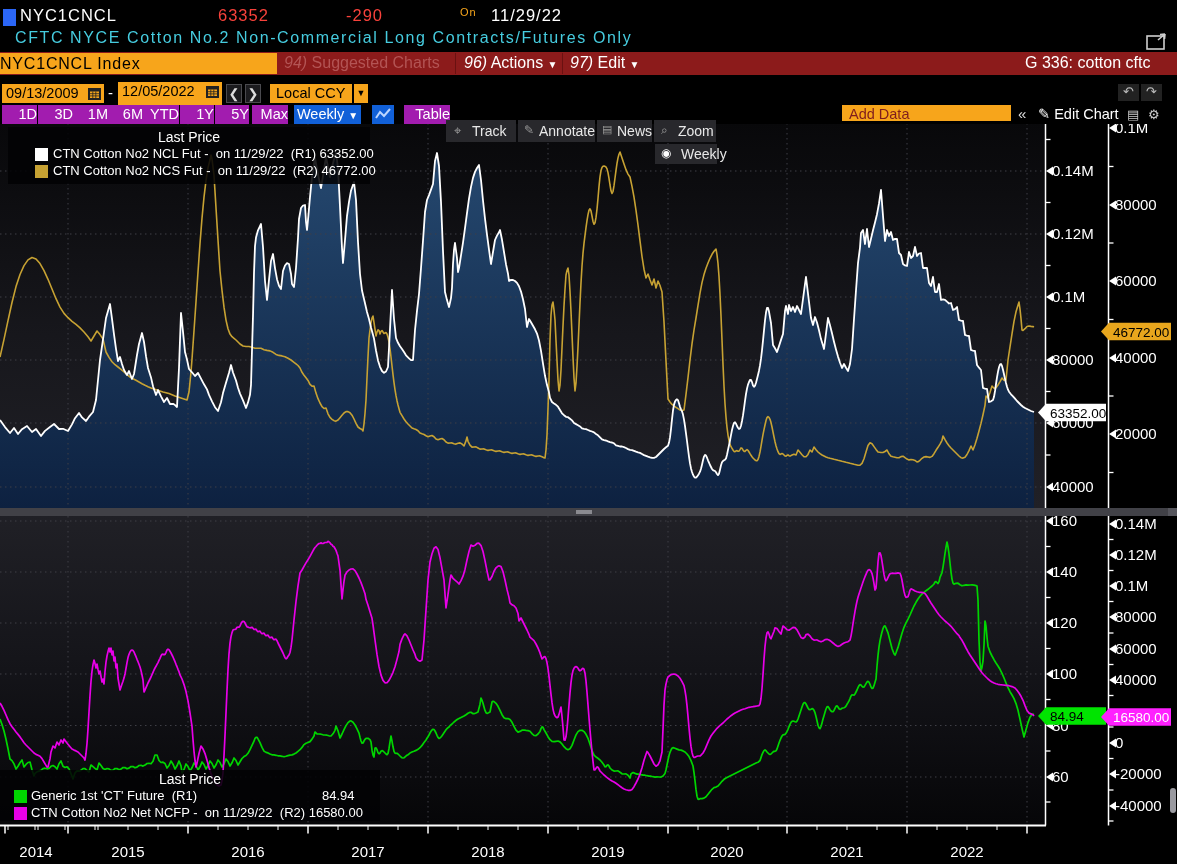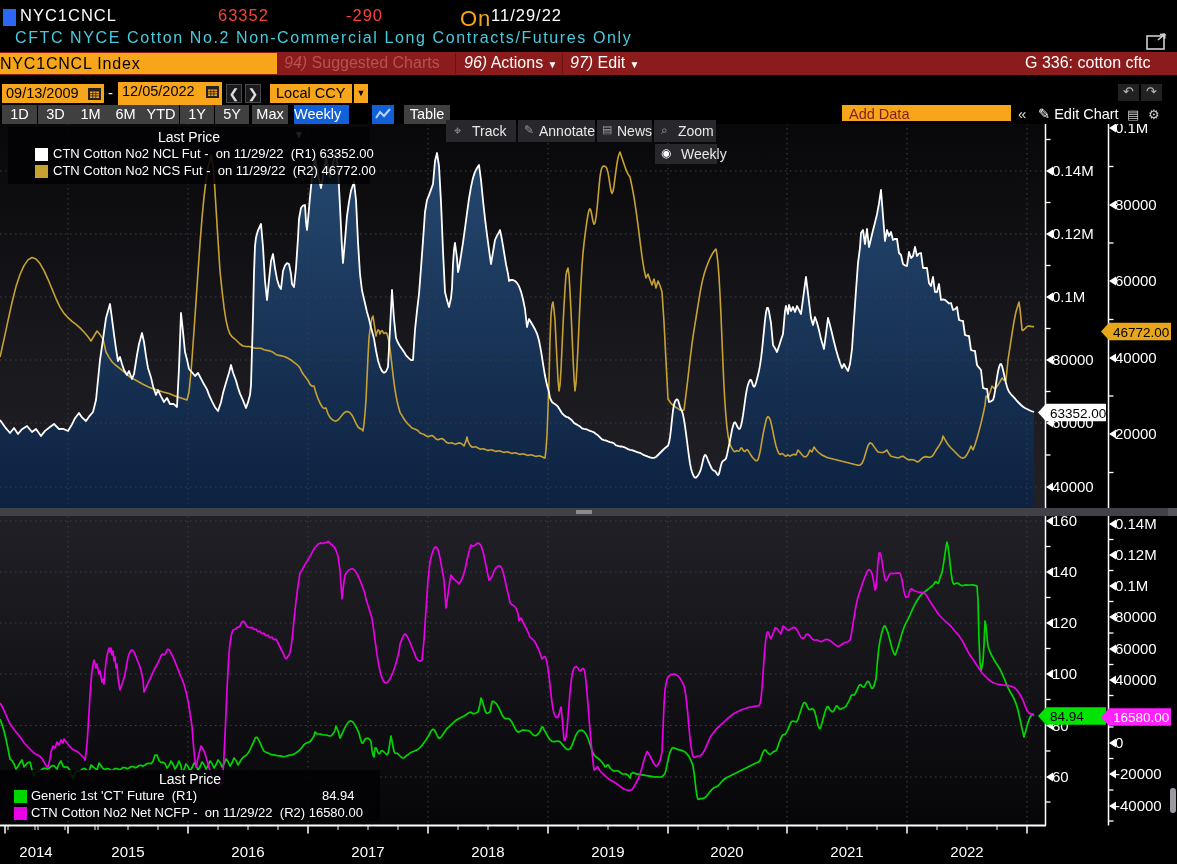--- a/index.html
+++ b/index.html
@@ -5,21 +5,21 @@
 html,body{width:1177px;height:864px;background:#000;overflow:hidden}
 body{position:relative;font-family:"Liberation Sans",sans-serif}
 #chart{position:absolute;left:0;top:0}
 .abs{position:absolute}
 .row1{left:0;top:0;width:1177px;height:27px;background:#000}
 .row2{left:0;top:27px;width:1177px;height:25px;background:#000}
 .row3{left:0;top:52px;width:1177px;height:23px;background:#8c1b1b}
 .row4{left:0;top:75px;width:1177px;height:30px;background:#000}
 .row5{left:0;top:105px;width:1177px;height:19px;background:#000}
 .ambox{background:#f7a51b;color:#000}
-.pbtn{position:absolute;top:0;height:19px;background:#404040;color:#fff;font-size:14.5px;text-align:center;line-height:19px}
+.pbtn{position:absolute;top:0;height:19px;background:#a21caf;color:#fff;font-size:14.5px;text-align:right;line-height:19px}
 </style></head>
 <body>
 <svg id="chart" width="1177" height="864" viewBox="0 0 1177 864">
 <defs>
 <linearGradient id="gtop" x1="0" y1="0" x2="0" y2="1">
 <stop offset="0" stop-color="#08080a"></stop>
         <stop offset="0.55" stop-color="#17171c"></stop>
         <stop offset="1" stop-color="#202026"></stop>
 </linearGradient>
 <linearGradient id="gbot" x1="0" y1="0" x2="0" y2="1">
@@ -229,21 +229,21 @@
 <polygon points="1101.0,717 1109.0,708.25 1171.0,708.25 1171.0,725.75 1109.0,725.75" fill="#ff20ff"></polygon>
     <text x="1113.0" y="722" font-size="13.5" fill="#fff" font-family="Liberation Sans, sans-serif">16580.00</text>
 <rect x="1170" y="788" width="6" height="25" rx="3" fill="#9a9aa0"></rect>
 </svg>
 
 <div class="abs row1">
   <div class="abs" style="left:3px;top:9px;width:13px;height:17px;background:#2b66f6"></div>
   <div class="abs" style="left:20px;top:6px;font-size:16.5px;color:#fff;letter-spacing:1px">NYC1CNCL</div>
   <div class="abs" style="left:218px;top:6px;font-size:16.5px;color:#f8423b;letter-spacing:1px">63352</div>
   <div class="abs" style="left:346px;top:6px;font-size:16.5px;color:#f8423b;letter-spacing:1px">-290</div>
-  <div class="abs" style="left:460px;top:6px;font-size:22px;color:#f7a51b;letter-spacing:1px">On</div>
+  <div class="abs" style="left:460px;top:6px;font-size:11px;color:#f7a51b;letter-spacing:1px">On</div>
   <div class="abs" style="left:491px;top:6px;font-size:16.5px;color:#fff;letter-spacing:1px">11/29/22</div>
 </div>
 
 <div class="abs row2">
   <div class="abs" style="left:15px;top:2px;font-size:16px;color:#46ccdf;letter-spacing:1.6px">CFTC NYCE Cotton No.2 Non-Commercial Long Contracts/Futures Only</div>
   <svg class="abs" style="left:1146px;top:6px" width="22" height="18" viewBox="0 0 22 18">
     <rect x="1" y="3" width="17" height="13" fill="none" stroke="#cfcfcf" stroke-width="1.6"></rect>
     <path d="M12 7 L19 1 M19 1 l-5 0.5 M19 1 l-0.5 5" stroke="#cfcfcf" stroke-width="1.6" fill="none"></path>
   </svg>
 </div>
@@ -287,21 +287,21 @@
 
 <div class="abs row5">
   <div class="pbtn" style="left:2px;width:35px">1D</div>
   <div class="pbtn" style="left:38px;width:35px">3D</div>
   <div class="pbtn" style="left:73px;width:35px">1M</div>
   <div class="pbtn" style="left:108px;width:35px">6M</div>
   <div class="pbtn" style="left:143px;width:36px">YTD</div>
   <div class="pbtn" style="left:180px;width:34px">1Y</div>
   <div class="pbtn" style="left:215px;width:34px">5Y</div>
   <div class="pbtn" style="left:252px;width:36px">Max</div>
-  <div class="abs" style="left:294px;top:0;width:55px;height:19px;background:#1160d8;color:#fff;font-size:14.5px;line-height:19px">Weekly <span style="font-size:10px">▼</span></div>
+  <div class="abs" style="left:294px;top:0;width:67px;height:19px;background:#1160d8;color:#fff;font-size:14.5px;text-align:center;line-height:19px">Weekly <span style="font-size:10px">▼</span></div>
 
   <div class="abs" style="left:372px;top:0;width:22px;height:19px;background:#1160d8;line-height:19px">
     <svg width="22" height="19" viewBox="0 0 22 19">
         <path d="M4 13 l4 -6 4 4 6 -7" stroke="#bcd6ff" stroke-width="2" fill="none"></path>
       </svg>
   </div>
   <div class="pbtn" style="left:404px;width:46px">Table</div>
   <div class="abs ambox" style="left:842px;top:0;width:169px;height:16px;font-size:14.5px;line-height:18px;padding-left:7px;color:#7f1d1d">Add Data</div>
   <div class="abs" style="left:1018px;top:0px;color:#ddd;font-size:15px">«</div>
   <div class="abs" style="left:1038px;top:1px;color:#fff;font-size:14.5px">✎ Edit Chart</div>

